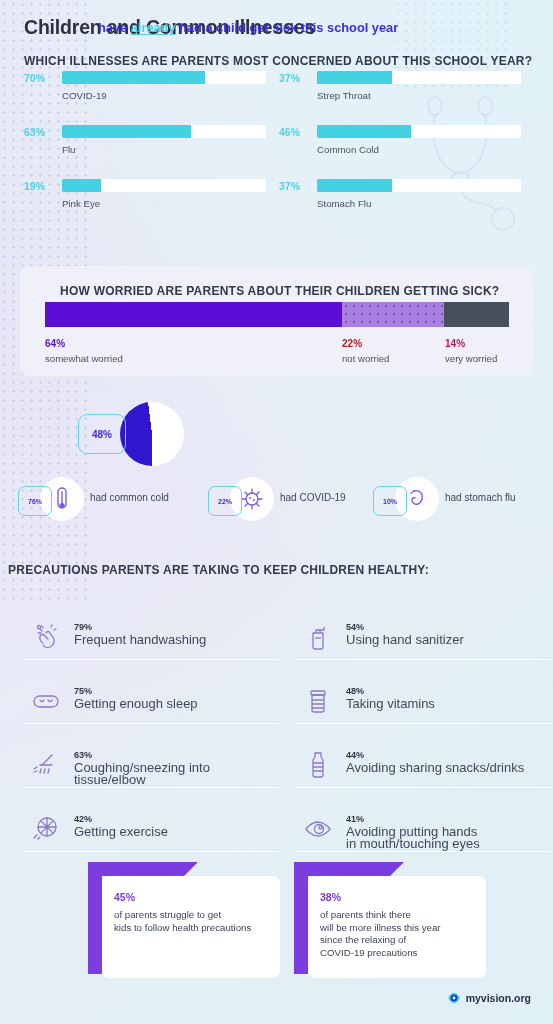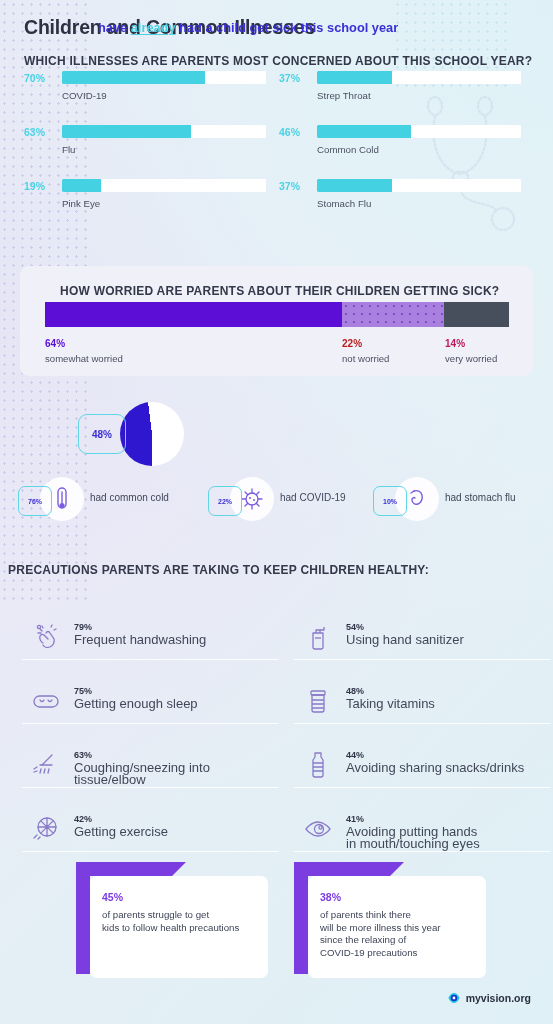--- a/index.html
+++ b/index.html
@@ -138,21 +138,21 @@
     background: #7b3ce0;
     clip-path: polygon(0 0, 110px 0, 96px 14px, 14px 14px, 14px 112px, 0 112px);
   }
   .bcard .inner {
     position: absolute; left: 14px; top: 14px; width: 178px; height: 102px;
     background: #ffffff; border-radius: 7px; padding: 12px 12px 0 12px;
   }
   .bcard .p { font-size: 14.5px; font-weight: bold; color: #7b3ce0; line-height: 17px; }
   .bcard .p span { font-size: 10.5px; }
   .bcard .t { font-size: 9.7px; color: #3e4457; line-height: 12.6px; margin-top: 3px; }
-  #card-struggle { left: 76px; }
+  #card-struggle { left: 88px; }
   #card-more-illness { left: 294px; }
 
   
   .footer { position: absolute; right: 22px; top: 991px; display: flex; align-items: center; gap: 5px; }
   .footer .brand { font-size: 10.5px; font-weight: bold; color: #2a2f40; }
 </style>
 </head>
 <body>
 
 <div class="dots-left"></div>

